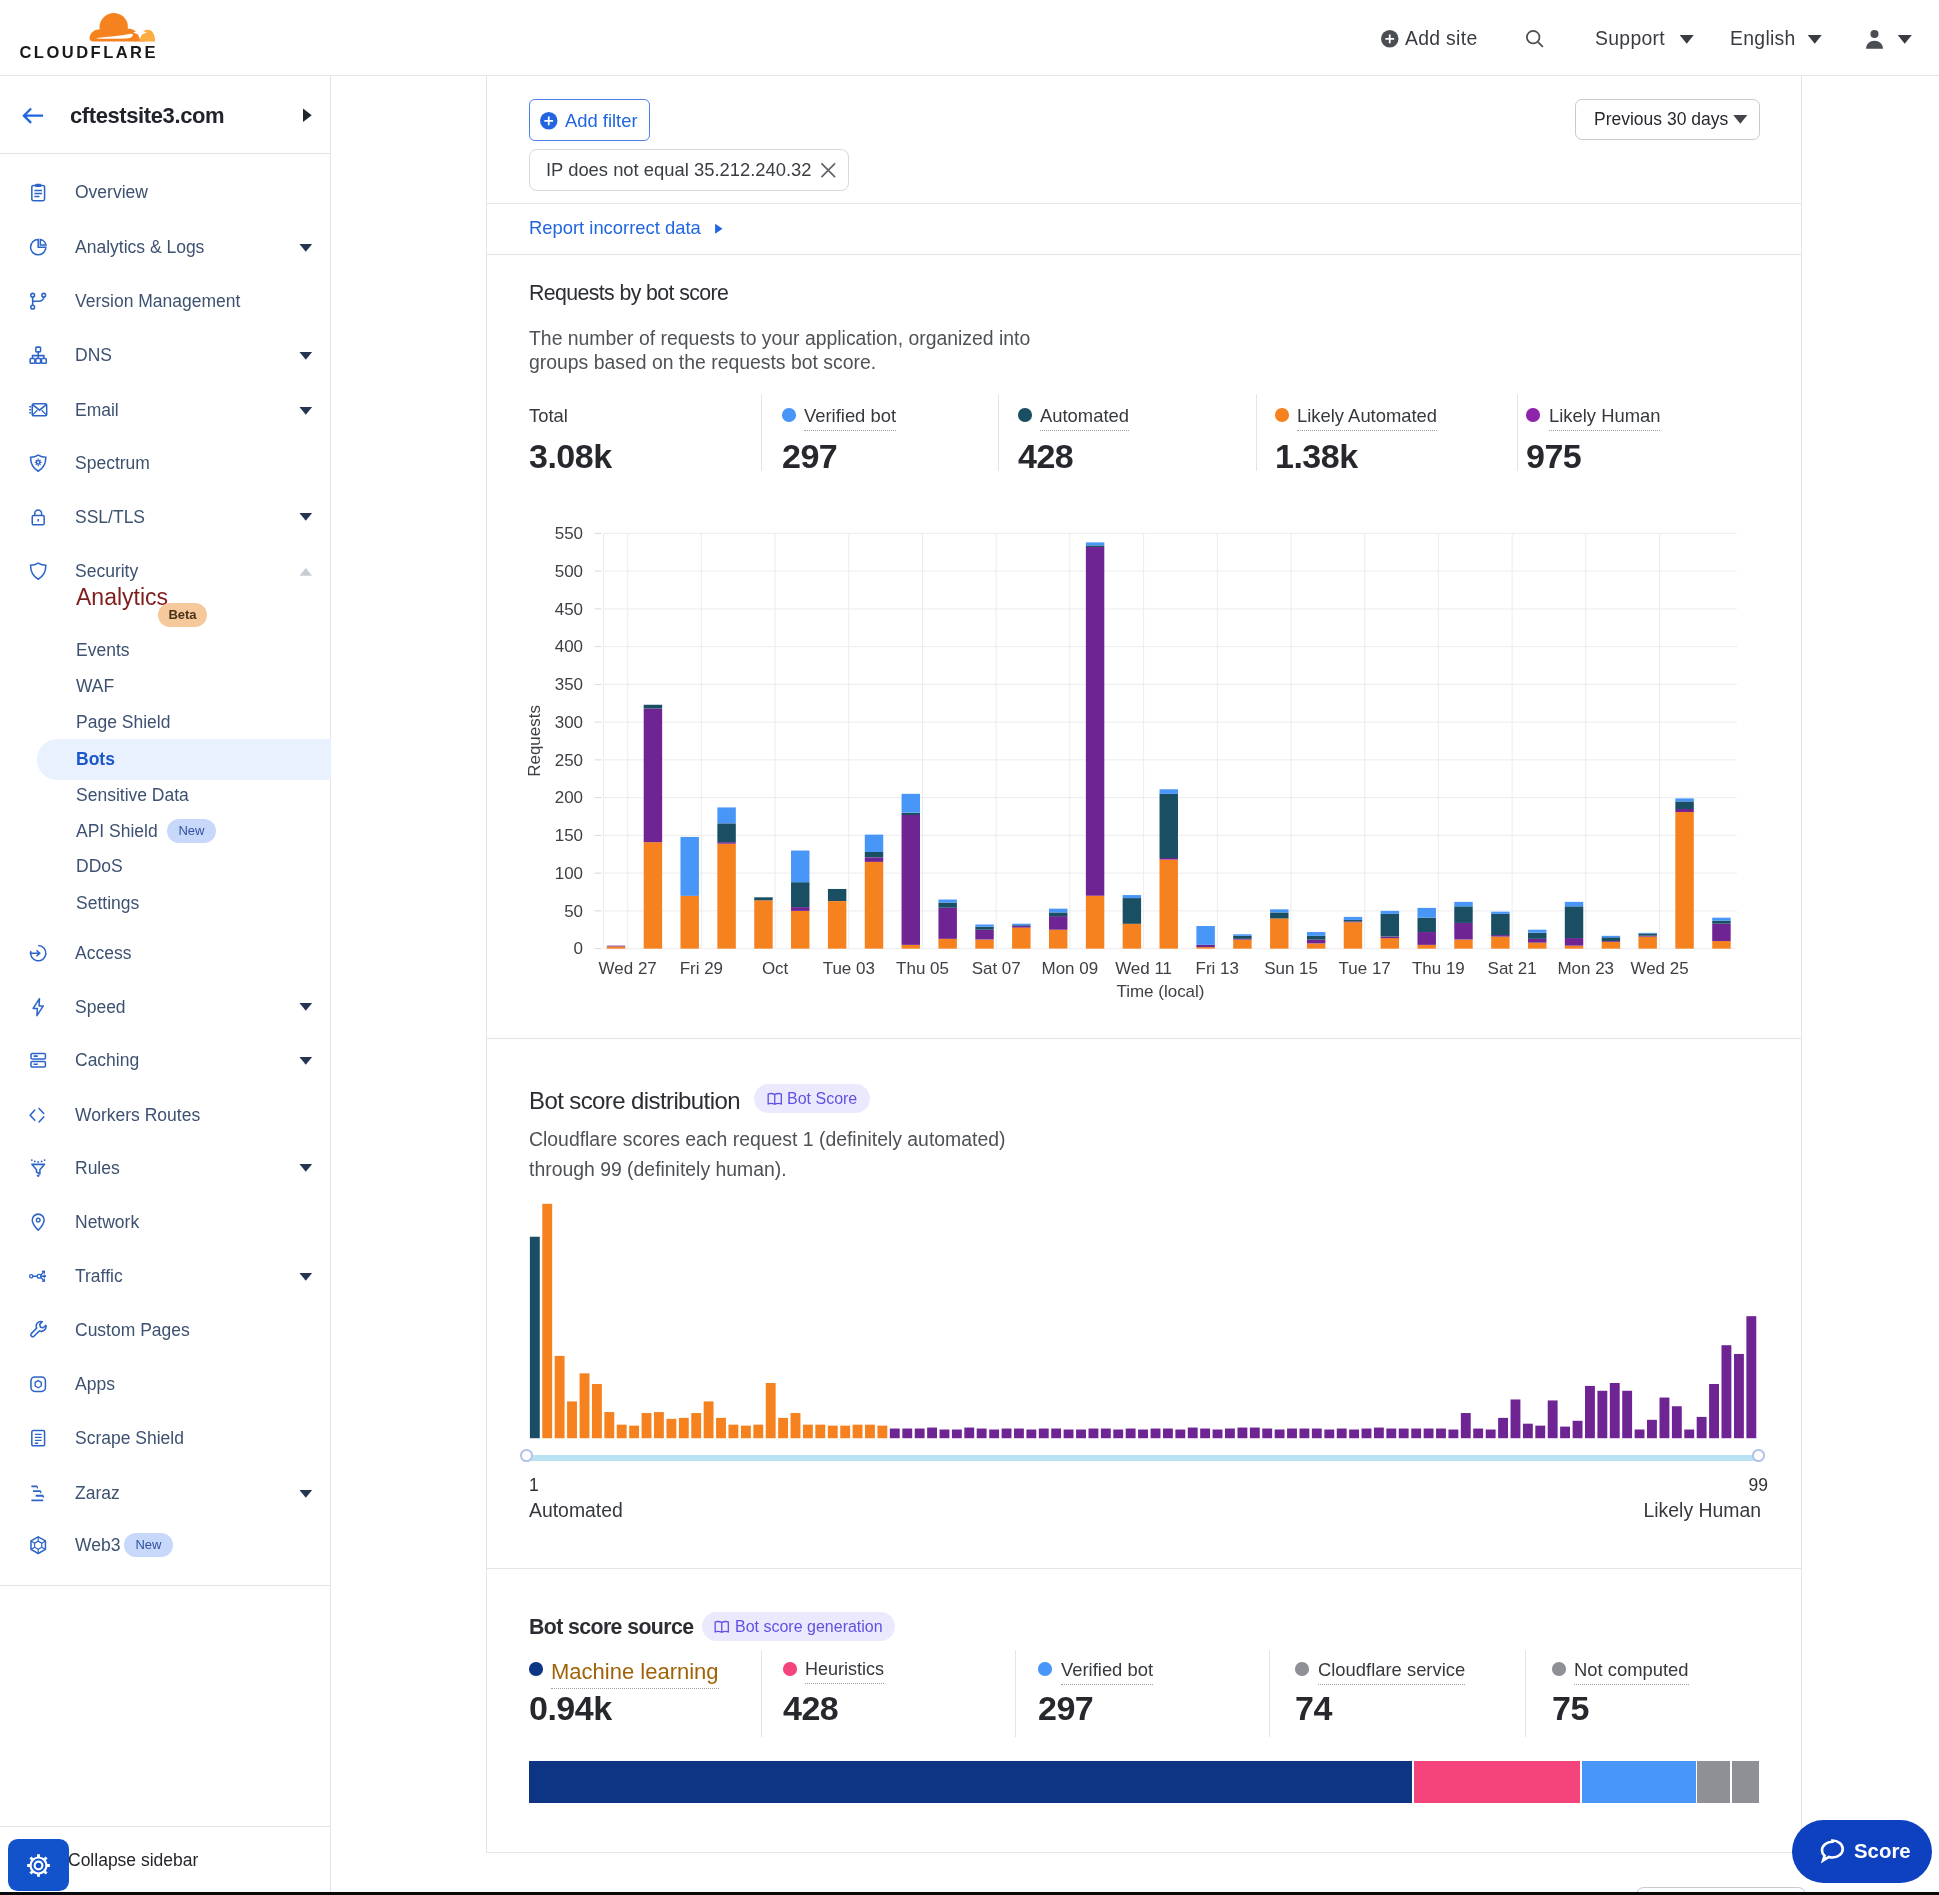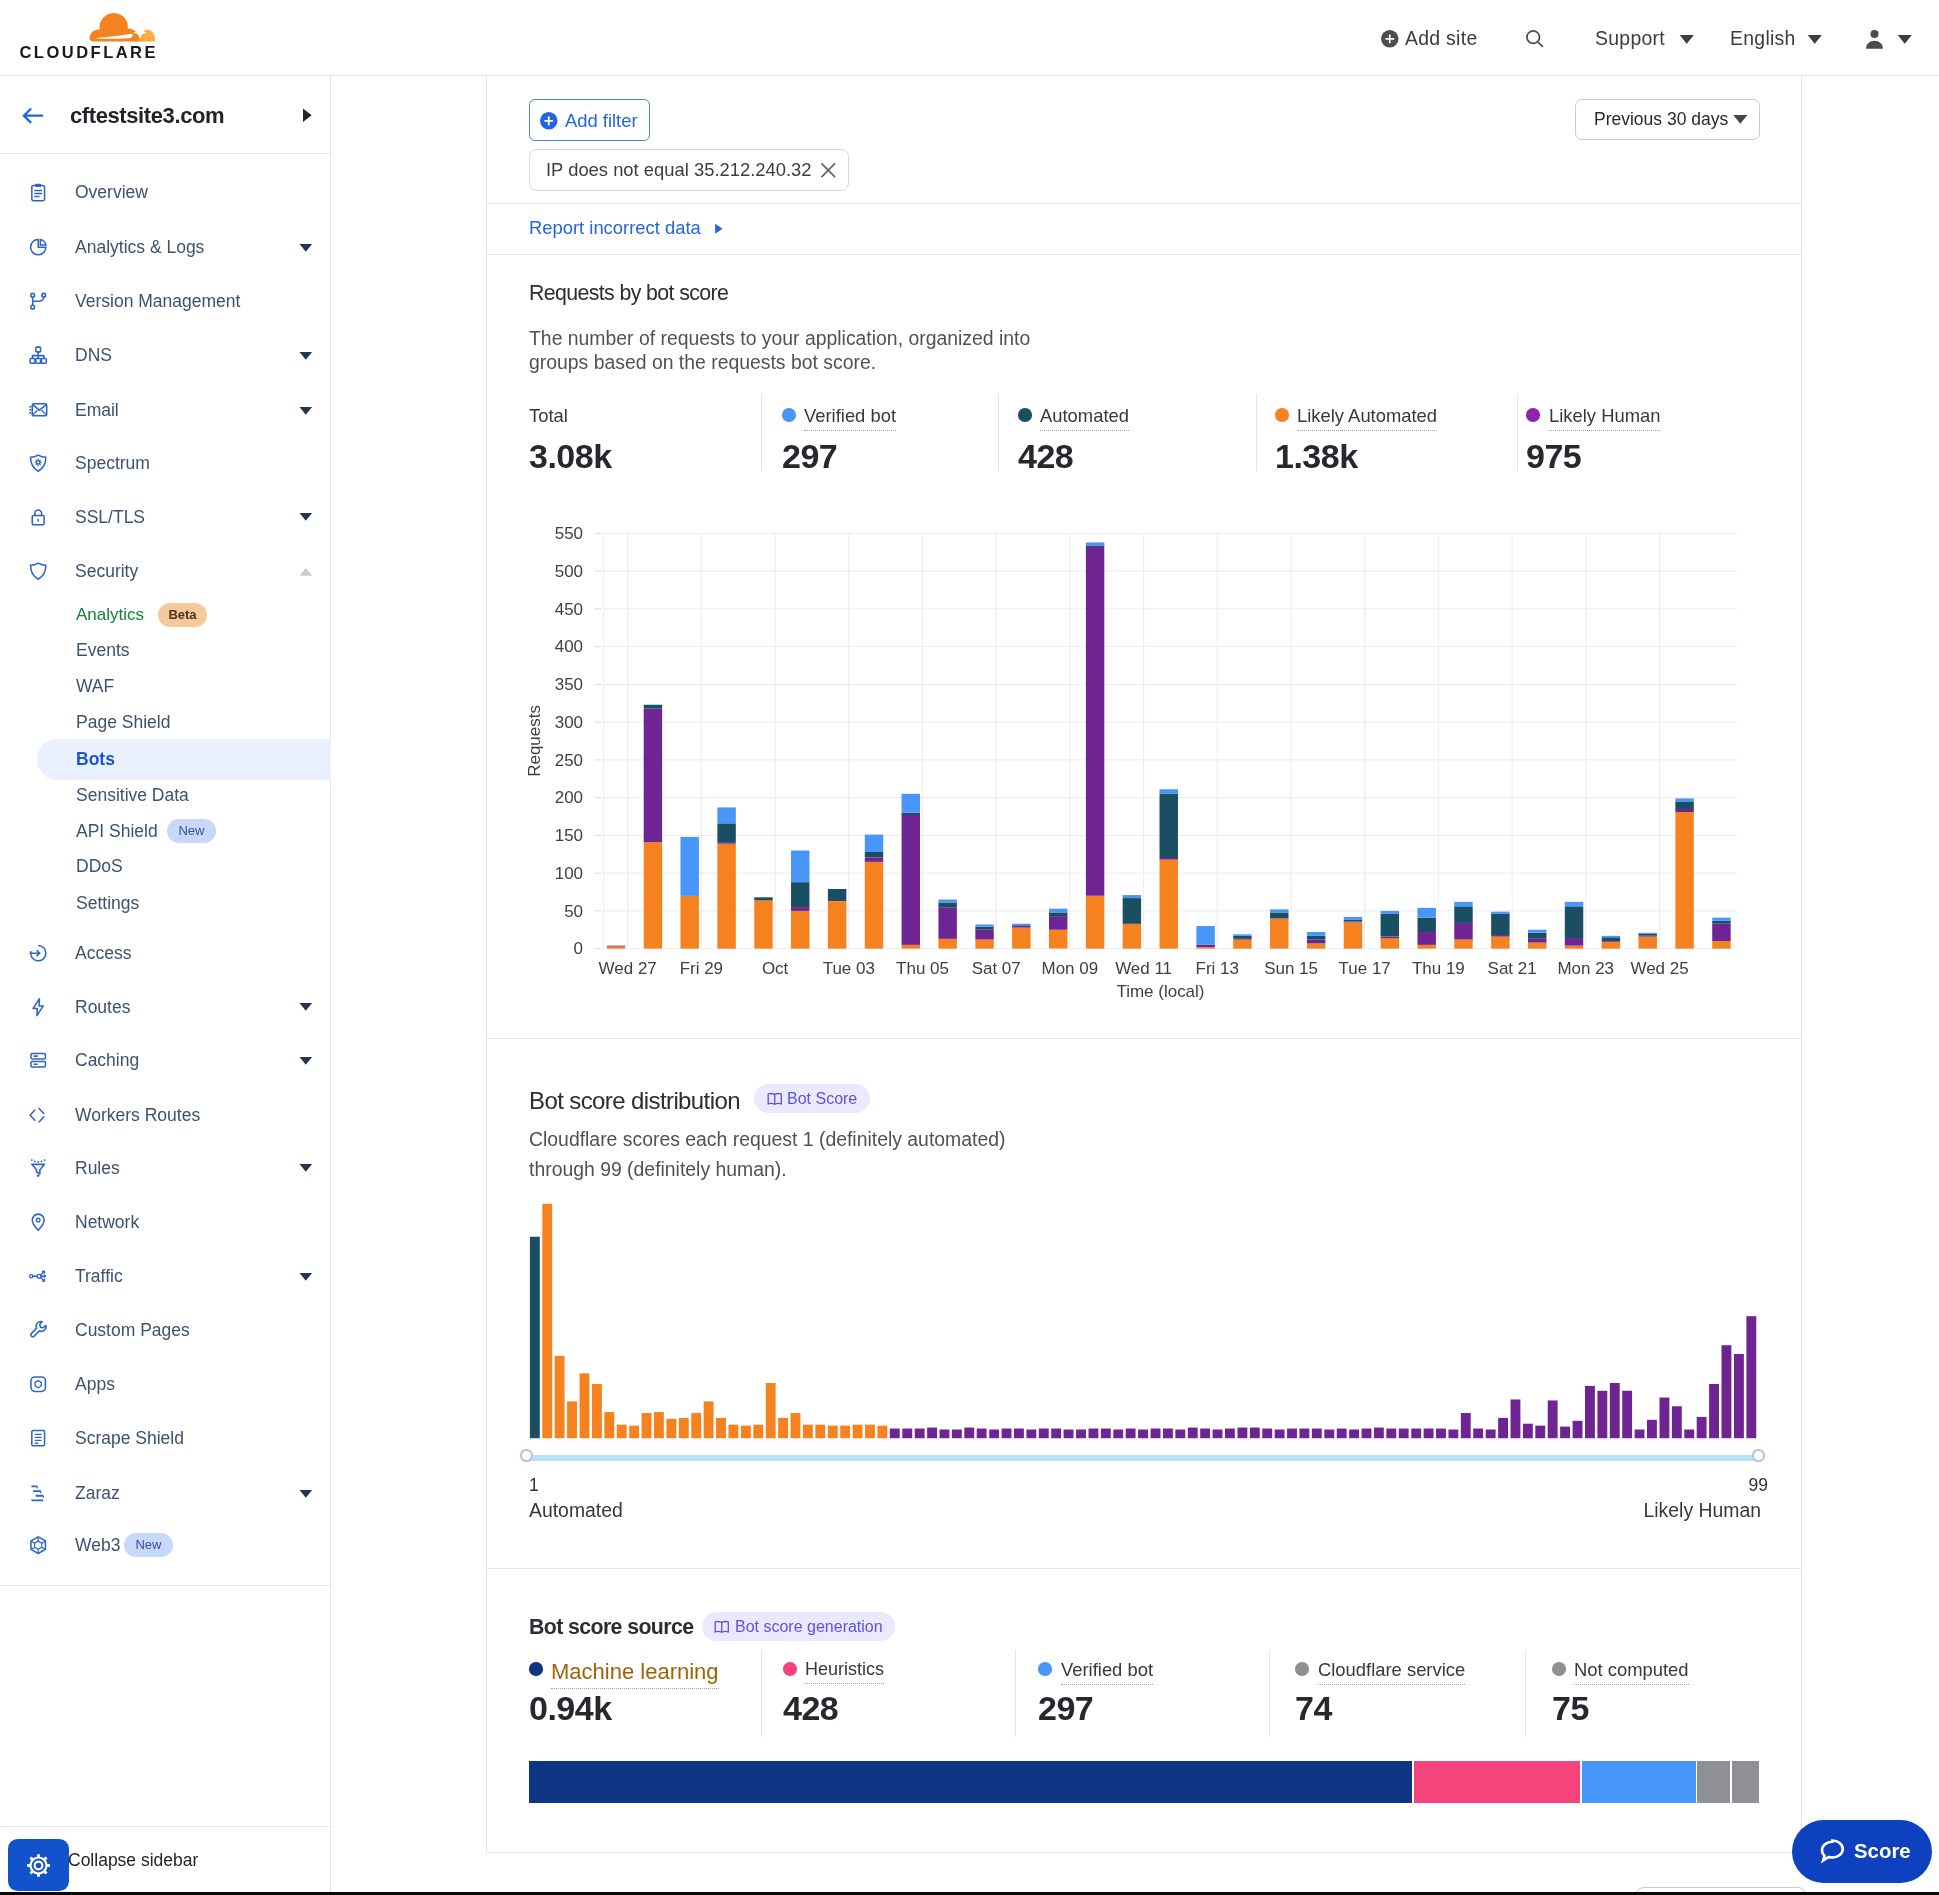--- a/index.html
+++ b/index.html
@@ -112,21 +112,21 @@
     <path d="M0 8h13L6.5 0z" fill="#c7cdd6"></path>
   </svg>
 <svg style="position:absolute;left:28px;top:943px" width="20.4" height="20.4" viewBox="0 0 24 24">
     <path d="M12 3a9 9 0 1 1-8.6 6.5" fill="none" stroke="#2c64c8" stroke-width="1.8"></path>
     <path d="M2 12h11M10 8.5 13.8 12 10 15.5" fill="none" stroke="#2c64c8" stroke-width="1.8"></path>
   </svg>
 <div class="ab" style="left:75px;top:943px;font-size:17.5px;color:#3d5170">Access</div>
 <svg style="position:absolute;left:28px;top:997px" width="20.4" height="20.4" viewBox="0 0 24 24">
     <path d="M13.5 2 6 13.5h5L10.5 22 18 10.5h-5z" fill="none" stroke="#2c64c8" stroke-width="1.8" stroke-linejoin="round"></path>
   </svg>
-<div class="ab" style="left:75px;top:997px;font-size:17.5px;color:#3d5170">Routes</div>
+<div class="ab" style="left:75px;top:997px;font-size:17.5px;color:#3d5170">Speed</div>
 <svg style="position:absolute;left:299px;top:1003px" width="13.6" height="7.8" viewBox="0 0 13 8">
     <path d="M0 0h13L6.5 8z" fill="#25354f"></path>
   </svg>
 <svg style="position:absolute;left:28px;top:1050px" width="20.4" height="20.4" viewBox="0 0 24 24">
     <rect x="3.5" y="4" width="17" height="6.5" rx="1.5" fill="none" stroke="#2c64c8" stroke-width="1.8"></rect>
     <rect x="3.5" y="13.5" width="17" height="6.5" rx="1.5" fill="none" stroke="#2c64c8" stroke-width="1.8"></rect>
     <path d="M6.5 7.2h5M6.5 16.7h5" stroke="#2c64c8" stroke-width="1.8"></path>
   </svg>
 <div class="ab" style="left:75px;top:1050px;font-size:17.5px;color:#3d5170">Caching</div>
 <svg style="position:absolute;left:299px;top:1057px" width="13.6" height="7.8" viewBox="0 0 13 8">
@@ -182,21 +182,21 @@
 <svg style="position:absolute;left:299px;top:1490px" width="13.6" height="7.8" viewBox="0 0 13 8">
     <path d="M0 0h13L6.5 8z" fill="#25354f"></path>
   </svg>
 <svg style="position:absolute;left:28px;top:1535px" width="20.4" height="20.4" viewBox="0 0 24 24">
     <path d="M12 2.2 20.5 7v10L12 21.8 3.5 17V7z" fill="none" stroke="#2c64c8" stroke-width="1.8" stroke-linejoin="round"></path>
     <path d="M12 7.2 16.2 9.6v4.8L12 16.8 7.8 14.4V9.6z" fill="none" stroke="#2c64c8" stroke-width="1.4"></path>
     <path d="M12 2.2v5M20.5 7l-4.3 2.6M20.5 17l-4.3-2.6M12 21.8v-5M3.5 17l4.3-2.6M3.5 7l4.3 2.6" stroke="#2c64c8" stroke-width="1.4"></path>
   </svg>
 <div class="ab" style="left:75px;top:1535px;font-size:17.5px;color:#3d5170">Web3</div>
 <div class="ab" style="left:124px;top:1533px;width:49px;height:24px;background:#c8d8fa;border-radius:12.6px;font-size:13px;color:#33529f;text-align:center;line-height:24px">New</div>
-<div class="ab" style="left:76px;top:605px;font-size:17px;color:#15803d">Analytics</div>
+<div class="ab" style="left:76px;top:584px;font-size:23px;color:#7f1d1d">Analytics</div>
 <div class="ab" style="left:158px;top:603px;width:49px;height:24px;background:#f6c99c;border-radius:12.6px;font-size:13px;font-weight:bold;color:#4a3418;text-align:center;line-height:24px">Beta</div>
 <div class="ab" style="left:76px;top:640px;font-size:17.5px;color:#3d5170">Events</div>
 <div class="ab" style="left:76px;top:676px;font-size:17.5px;color:#3d5170">WAF</div>
 <div class="ab" style="left:76px;top:712px;font-size:17.5px;color:#3d5170">Page Shield</div>
 <div class="ab" style="left:37px;top:739px;width:294px;height:41px;background:#e8f1fd;border-radius:20.4px 0 0 20.4px"></div>
 <div class="ab" style="left:76px;top:749px;font-size:17.5px;font-weight:bold;color:#1a56c9">Bots</div>
 <div class="ab" style="left:76px;top:785px;font-size:17.5px;color:#3d5170">Sensitive Data</div>
 <div class="ab" style="left:76px;top:821px;font-size:17.5px;color:#3d5170">API Shield</div>
 <div class="ab" style="left:167px;top:819px;width:49px;height:24px;background:#c8d8fa;border-radius:12.6px;font-size:13px;color:#33529f;text-align:center;line-height:24px">New</div>
 <div class="ab" style="left:76px;top:856px;font-size:17.5px;color:#3d5170">DDoS</div>

